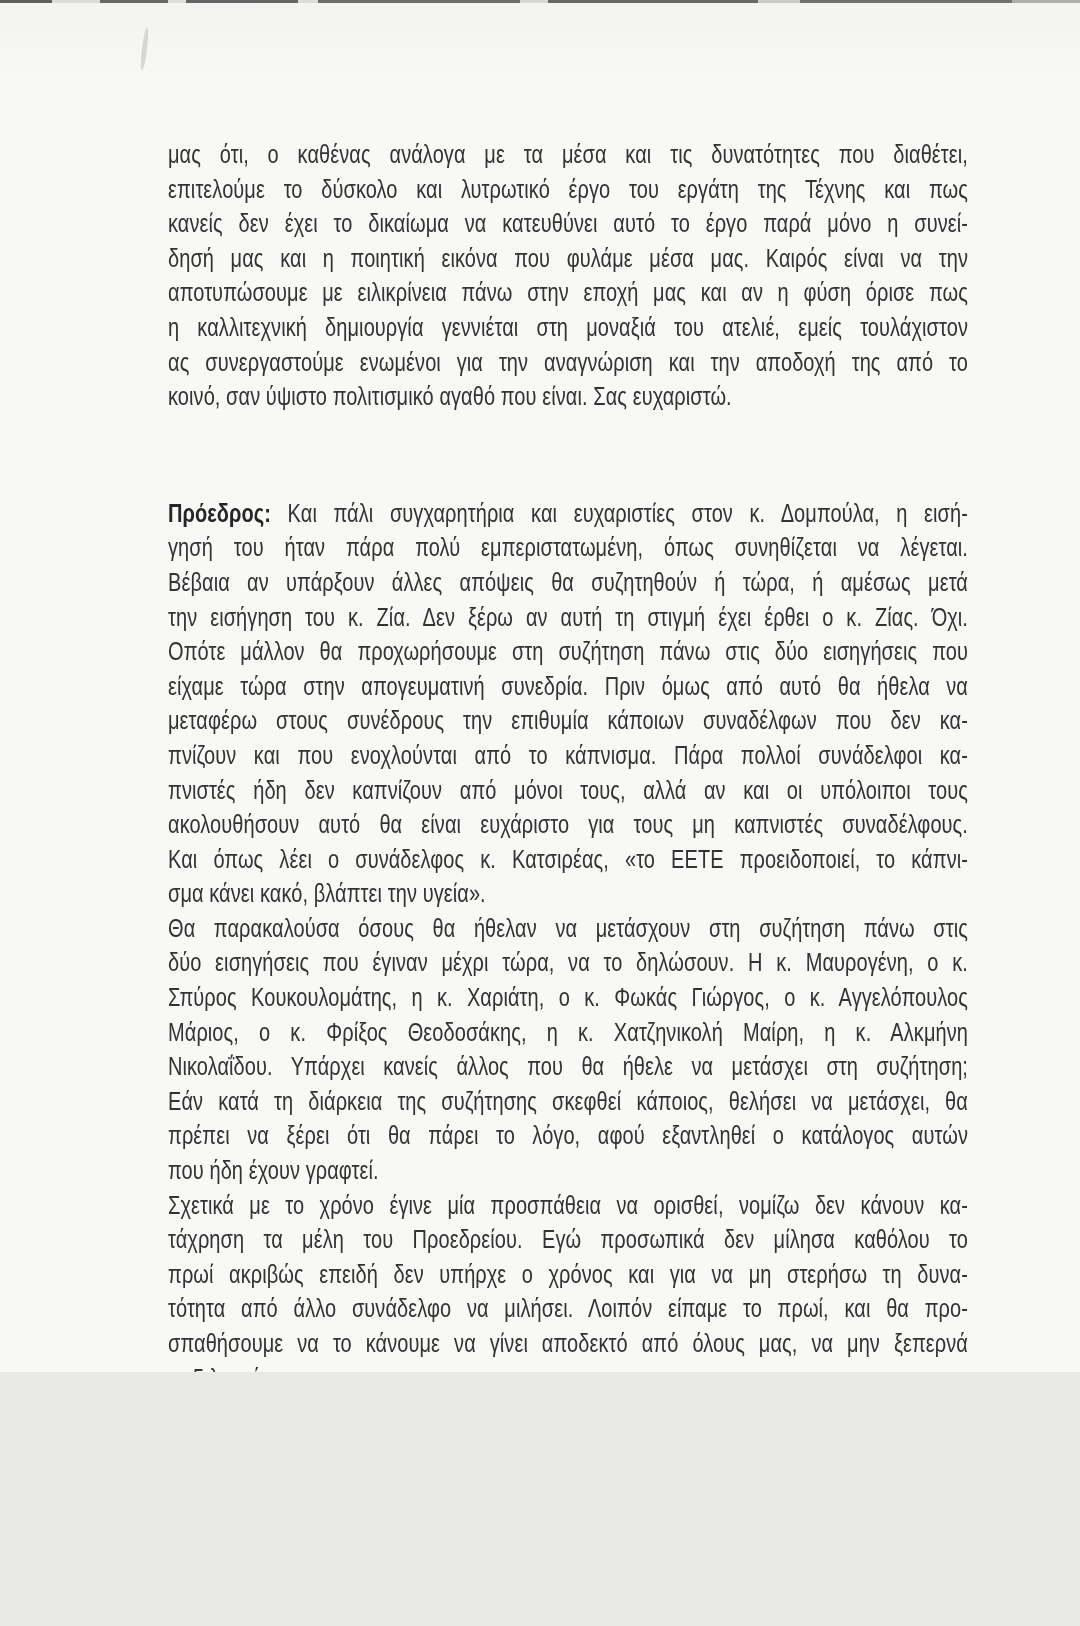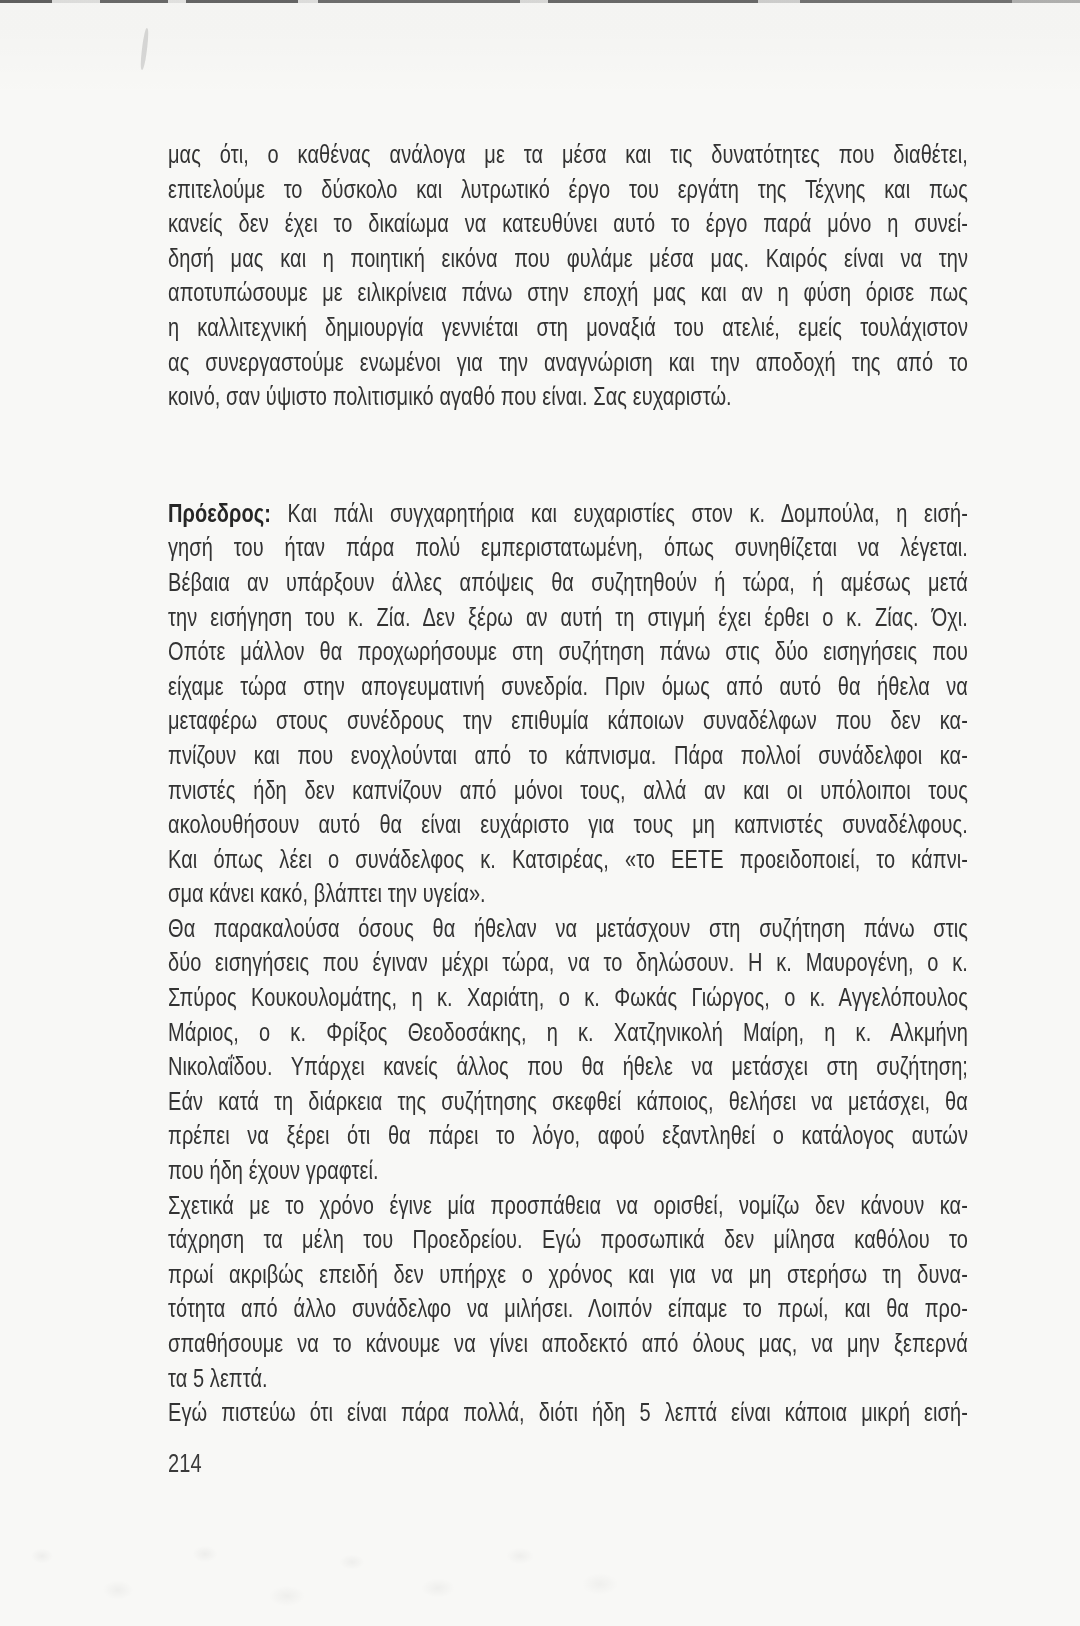--- a/index.html
+++ b/index.html
@@ -1,18 +1,18 @@
 <!DOCTYPE html>
 <html><head>
 <meta charset="utf-8">
 <style>
   html,body { margin:0; padding:0; background:#e9e9e7; }
   .page {
     position:relative;
-    width:1080px; height:1626px;
+    width:1080px; height:1372px;
     margin:0 auto;
     background:#f8f8f6;
     overflow:hidden;
     font-family:"Liberation Sans", sans-serif;
   }
   
   .paper-tint {
     position:absolute; inset:0; pointer-events:none;
     background:
       radial-gradient(130% 120% at 52% 42%, rgba(0,0,0,0) 62%, rgba(0,0,0,0.025) 100%),

